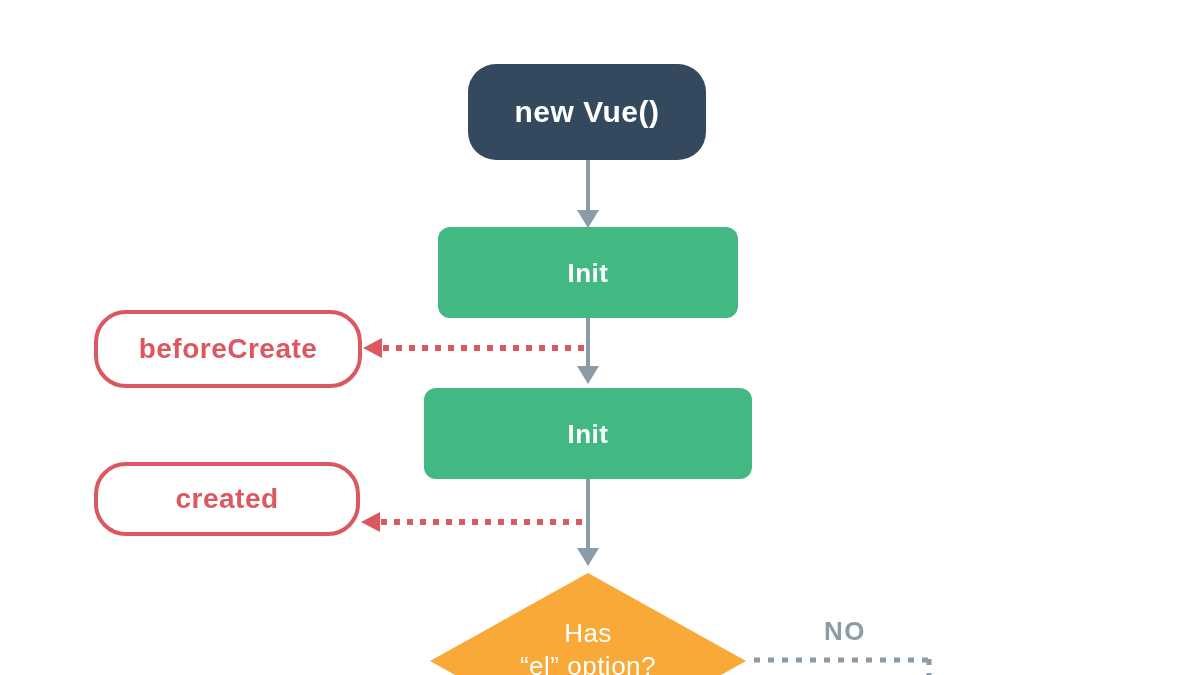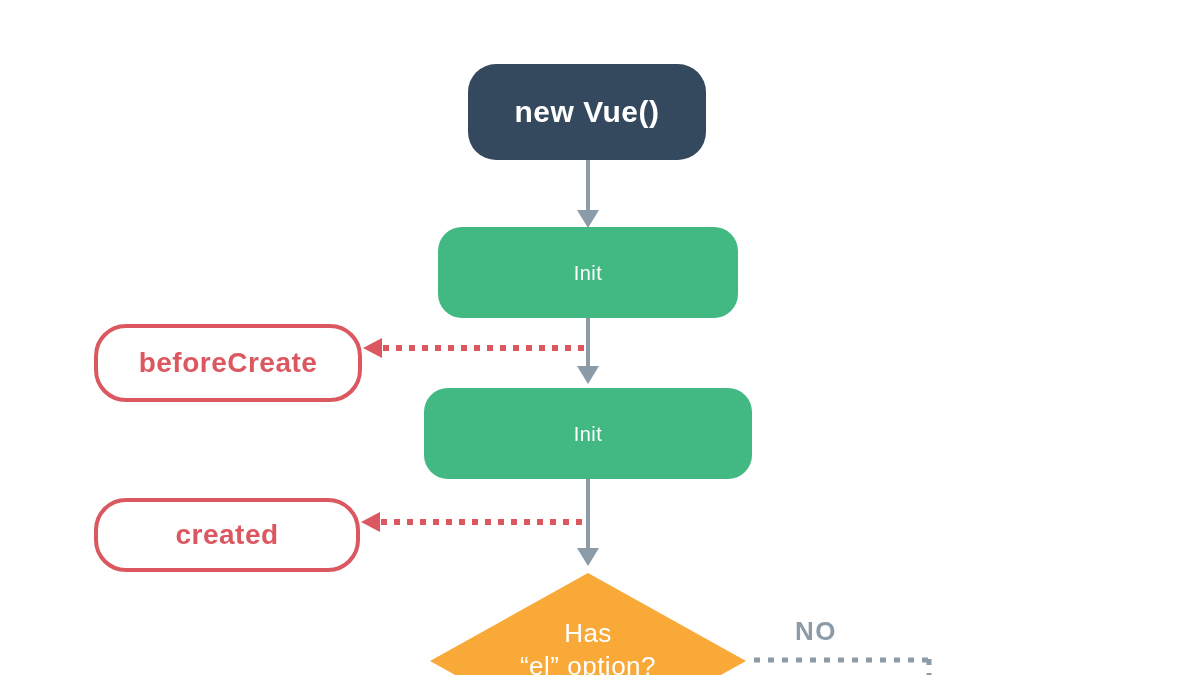--- a/index.html
+++ b/index.html
@@ -50,61 +50,61 @@
     background: var(--navy);
     border-radius: 28px;
     color: var(--white);
     font-size: 30px;
     font-weight: 700;
     letter-spacing: 0.5px;
   }
 
   .node-green {
     background: var(--green);
-    border-radius: 24px;
+    border-radius: 12px;
     color: var(--white);
-    font-size: 20px;
-    font-weight: 400;
+    font-size: 26px;
+    font-weight: 700;
     letter-spacing: 0.5px;
     line-height: 34px;
   }
   .node-green-1 { left: 438px; top: 227px; width: 300px; height: 91px; }
   .node-green-2 { left: 424px; top: 388px; width: 328px; height: 91px; }
 
   .node-hook {
     background: var(--white);
     border: 4px solid var(--red);
     border-radius: 32px;
     color: var(--red);
     font-size: 28px;
     font-weight: 700;
     letter-spacing: 0.5px;
   }
-  .node-hook-1 { left: 94px; top: 324px; width: 268px; height: 78px; }
-  .node-hook-2 { left: 94px; top: 498px; width: 266px; height: 74px; }
+  .node-hook-1 { left: 94px; top: 310px; width: 268px; height: 78px; }
+  .node-hook-2 { left: 94px; top: 462px; width: 266px; height: 74px; }
 
   .node-diamond {
     left: 430px; top: 573px;
     width: 316px; height: 176px;
     background: var(--orange);
     clip-path: polygon(50% 0, 100% 50%, 50% 100%, 0 50%);
     color: var(--white);
     font-size: 26px;
     font-weight: 400;
     letter-spacing: 0.5px;
     line-height: 33px;
     justify-content: flex-start;
     padding-top: 44px;
   }
 
   .edge-label-no {
     position: absolute;
     left: 795px; top: 616px;
     width: 100px;
-    text-align: left;
+    text-align: center;
     color: var(--gray);
     font-size: 26px;
     font-weight: 700;
     letter-spacing: 1.5px;
   }
 </style>
 </head>
 <body>
 
 <div class="canvas">

